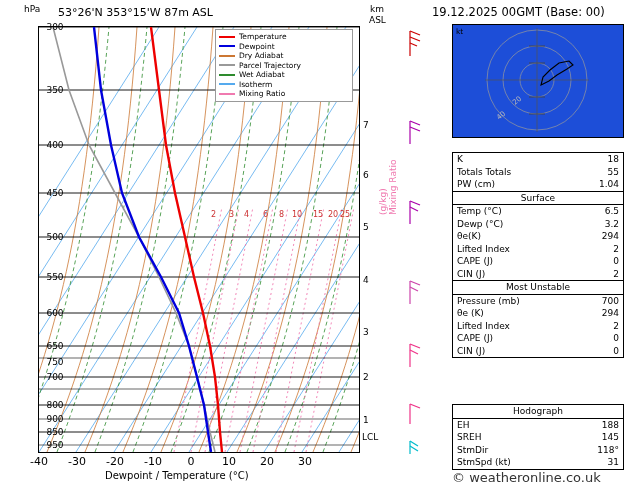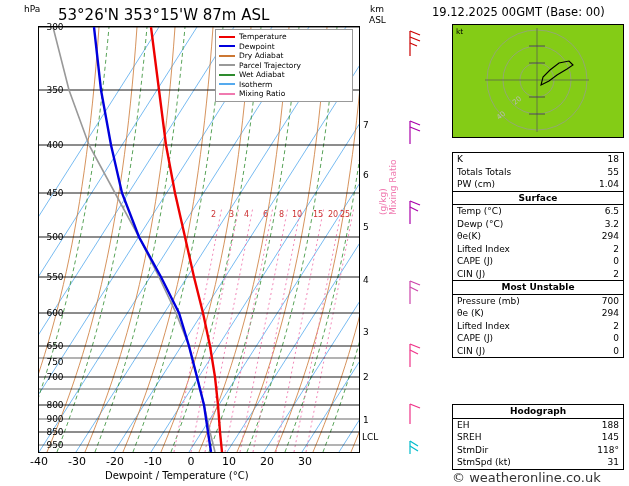--- a/index.html
+++ b/index.html
@@ -2,21 +2,21 @@
 <html><head>
 <meta charset="utf-8">
 <style>
   html,body{margin:0;padding:0;}
   body{width:629px;height:486px;background:#ffffff;font-family:"DejaVu Sans",sans-serif;overflow:hidden;position:relative;}
   .root{position:absolute;left:0;top:0;width:629px;height:486px;}
 
   
   #skewt{position:absolute;left:0;top:0;width:430px;height:486px;}
   .hpa-unit{position:absolute;left:24px;top:4px;font-size:9px;}
-  .title-left{position:absolute;left:58px;top:6px;font-size:15px;color:#000;font-weight:normal;}
+  .title-left{position:absolute;left:58px;top:6px;font-size:11px;color:#000;font-weight:normal;}
   .km-unit{position:absolute;left:370px;top:4px;font-size:9px;text-align:center;}
   .km-asl{position:absolute;left:369px;top:15px;font-size:9px;}
 
   .plotbox{position:absolute;left:38px;top:26px;width:320px;height:425px;border:1px solid #000;overflow:hidden;background:#fff;}
 
   .ytick{position:absolute;right:361px;font-size:9px;text-align:center;width:28px;color:#000;}
   .xtick{position:absolute;font-size:11px;color:#000;text-align:center;width:26px;}
   .xaxis-label{position:absolute;left:105px;top:470px;font-size:10px;}
 
   .legend{position:absolute;left:215px;top:29px;width:130px;background:#fff;border:1px solid #999;font-size:7.5px;padding:2px 3px;line-height:9.5px;}
@@ -25,26 +25,26 @@
   .legend .txt{color:#000;}
 
   .mixlabel{position:absolute;left:388px;top:215px;font-size:9px;color:#f07ab0;transform:rotate(-90deg);transform-origin:left top;white-space:nowrap;}
   .gkglabel{position:absolute;left:378px;top:215px;font-size:9px;color:#f07ab0;transform:rotate(-90deg);transform-origin:left top;white-space:nowrap;}
   .lcl{position:absolute;left:362px;top:432px;font-size:9px;color:#000;}
 
   .kmtick{position:absolute;left:363px;font-size:9px;color:#000;}
 
   
   .rtitle{position:absolute;left:432px;top:5px;font-size:11.5px;color:#000;white-space:nowrap;}
-  .hodo{position:absolute;left:452px;top:24px;width:170px;height:112px;border:1px solid #000;background:#84cc16;}
+  .hodo{position:absolute;left:452px;top:24px;width:170px;height:112px;border:1px solid #000;background:#1d4ed8;}
   .hodo .kt{position:absolute;left:3px;top:2px;font-size:7.5px;}
 
   .tbl{position:absolute;left:452px;width:170px;border:1px solid #000;background:#fff;font-size:9px;}
   .tbl .line{display:flex;justify-content:space-between;padding:0 4px;height:12.5px;line-height:12.5px;}
-  .tbl .hdr{text-align:center;height:12.5px;line-height:12.5px;border-top:1px solid #000;border-bottom:1px solid #000;font-weight:bold;}
+  .tbl .hdr{text-align:center;height:12.5px;line-height:12.5px;border-top:1px solid #000;border-bottom:1px solid #000;}
   .tbl .hdr.first{border-top:none;}
   .tbl .line span{white-space:nowrap;}
   #tbl1{top:152px;}
   #tbl2{top:404px;}
   .copy{position:absolute;left:452px;top:470px;font-size:13px;color:#333;}
   svg{display:block;}
 </style>
 </head>
 <body>
 

